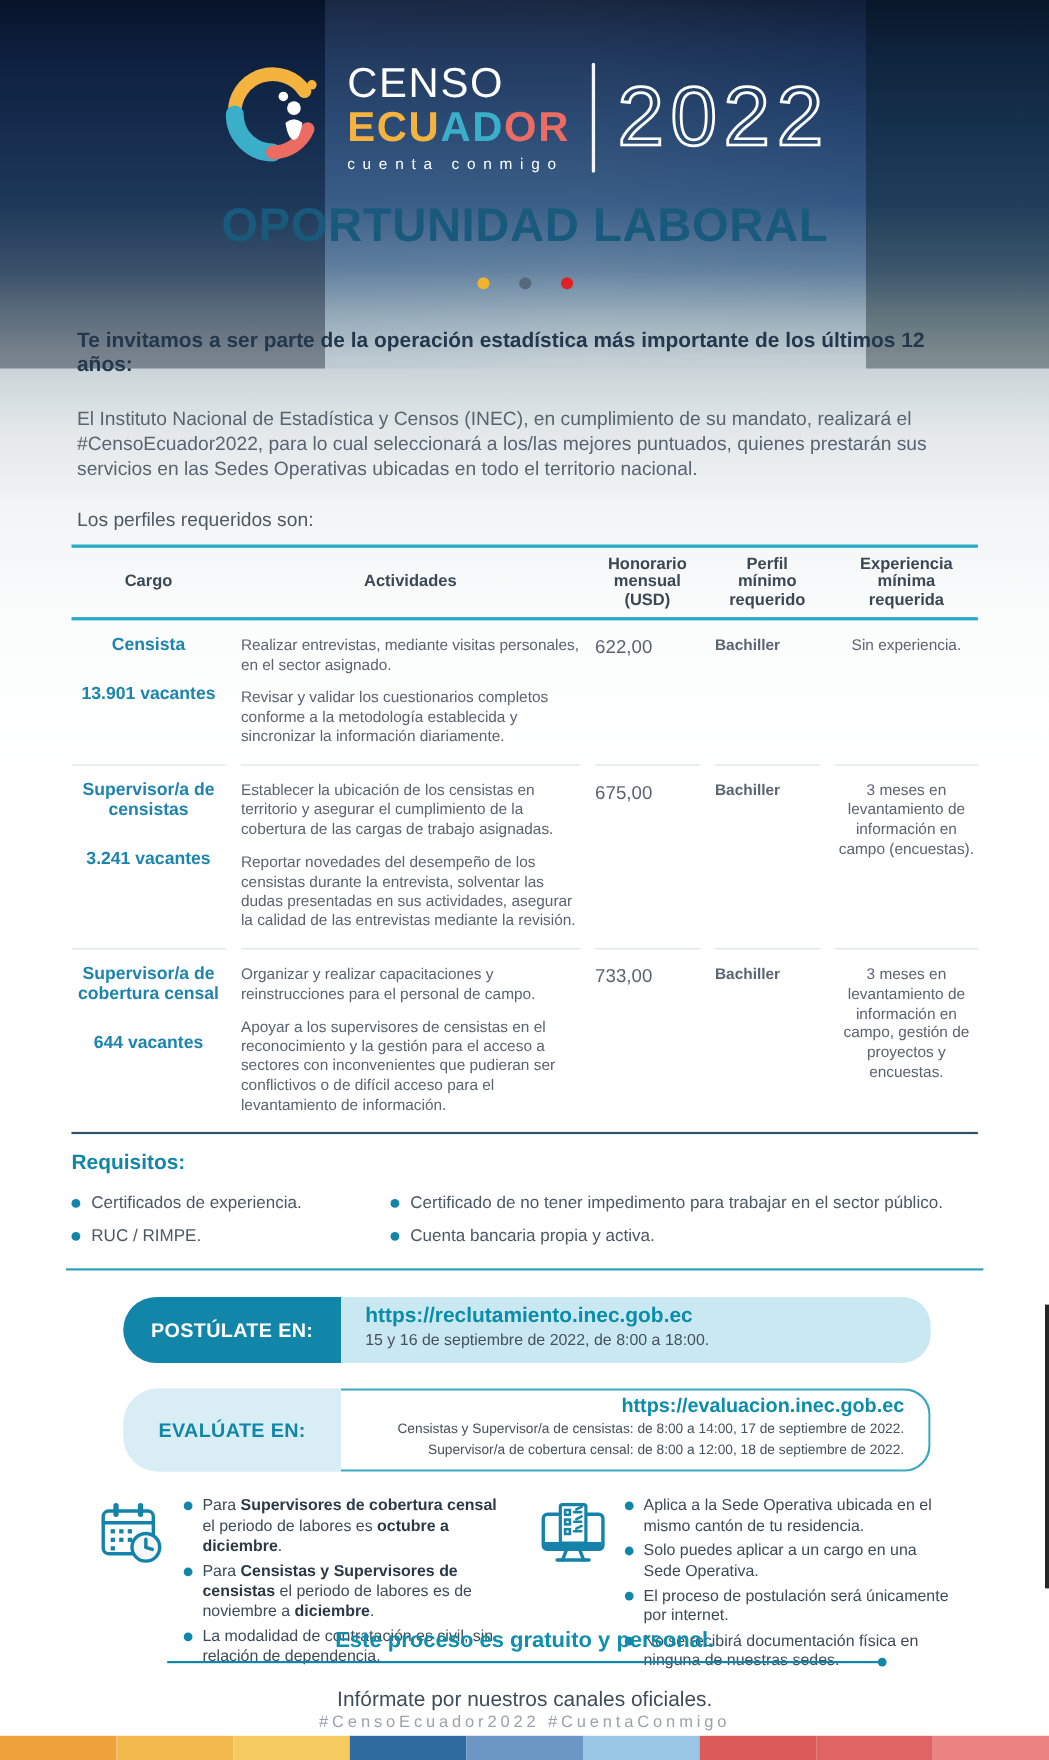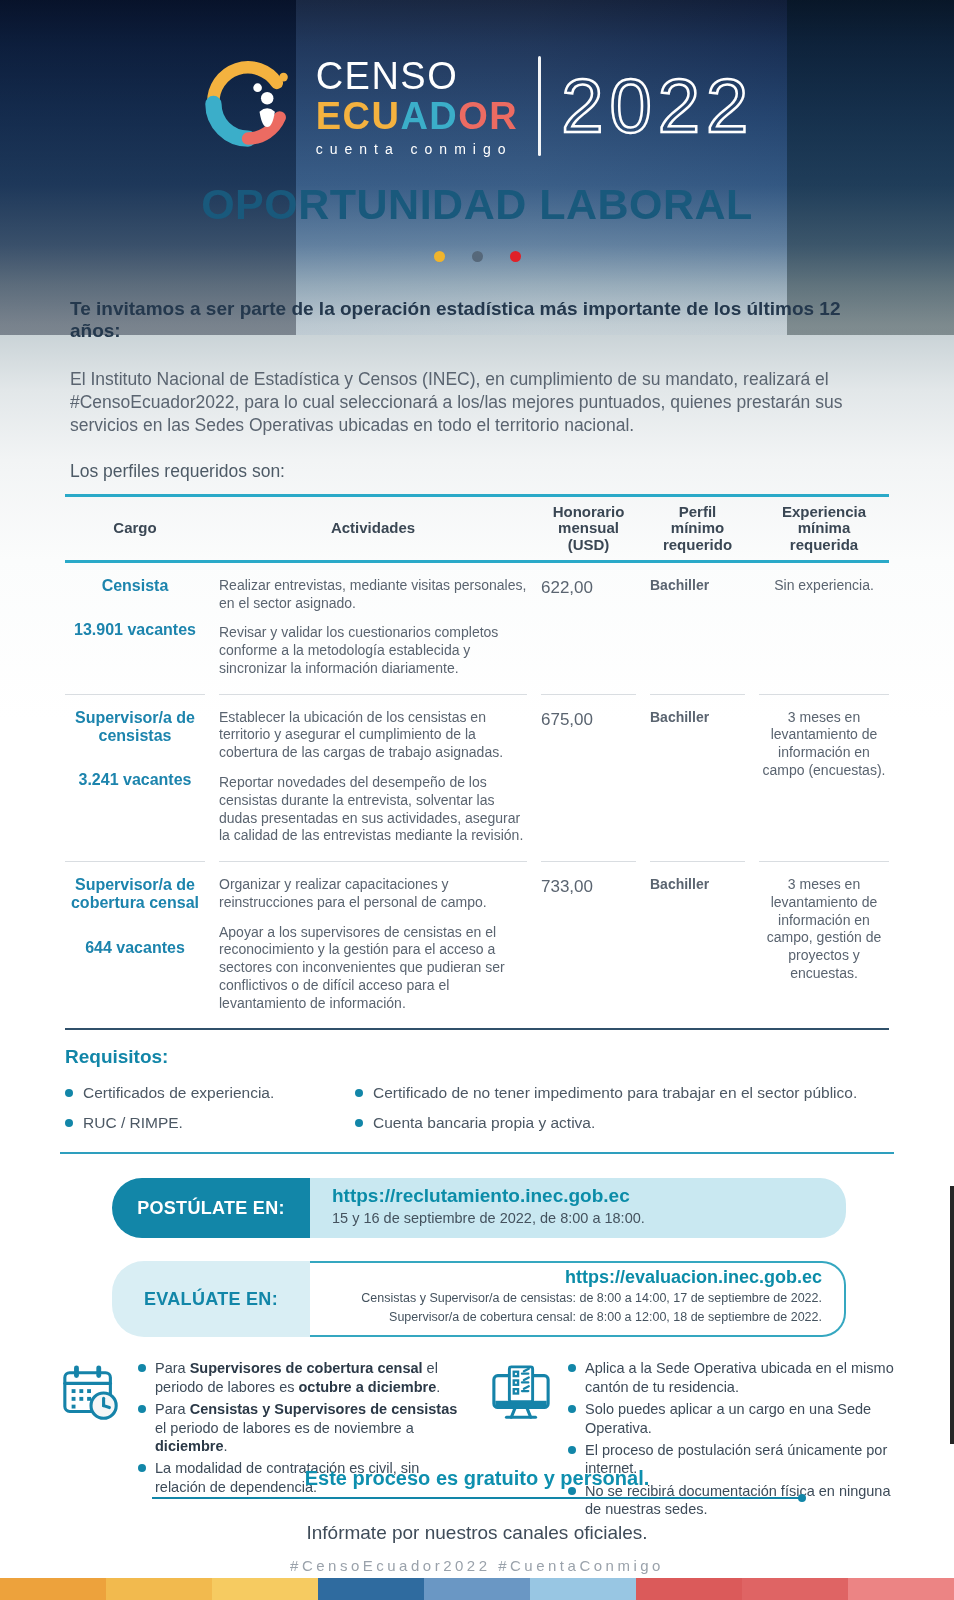--- a/index.html
+++ b/index.html
@@ -68,35 +68,35 @@
   .postulate .apply-label{background:#1286a8;color:#fff;border-radius:30px 0 0 30px;}
   .postulate .apply-body{background:#c9e8f1;border-radius:0 26px 26px 0;}
   .postulate{height:60px;}
   .post-sched{color:#44525e;font-size:14.5px;margin-top:3px;}
   .evaluate{height:76px;margin-top:23px;text-align:right;}
   .evaluate .apply-label{background:#d9eef4;color:#1286a8;border-radius:32px 0 0 32px;}
   .evaluate .apply-body{background:#fff;border:2px solid #35a7c0;border-left:none;
     border-radius:0 24px 24px 0;padding-top:4px;}
   .eval-sched{color:#44525e;font-size:12.5px;line-height:1.3;margin-top:2px;}
   
-  .info{margin:22px 60px 0;display:grid;grid-template-columns:1fr 1fr;column-gap:26px;}
+  .info{margin:22px 89px 0;display:grid;grid-template-columns:1fr 1fr;column-gap:26px;}
   .info-col{display:flex;gap:14px;}
   .info-icon{flex:none;width:64px;padding-top:4px;}
   .info-list{list-style:none;margin:0;padding:0;}
   .info-list li{display:flex;gap:9px;color:#3d4b59;font-size:14.5px;line-height:1.27;
     margin-bottom:4px;}
   .info-list b{color:#2b3947;}
   
   .footer{position:absolute;left:0;right:0;bottom:26px;text-align:center;}
   .free-note{color:#0e8fae;font-weight:700;font-size:20px;}
   .foot-rule{position:relative;width:650px;height:2px;background:#1286a8;margin:7px auto 0;}
   .foot-rule::after{content:"";position:absolute;right:-4px;top:-3px;width:8px;height:8px;
     border-radius:50%;background:#1286a8;}
   .channels{color:#3f4c59;font-size:19px;margin-top:23px;}
-  .hashtags{color:#9aa2ab;font-size:15px;letter-spacing:3.5px;margin-top:13px;}
+  .hashtags{color:#9aa2ab;font-size:15px;letter-spacing:3.5px;margin-top:0;}
   .stripe{position:absolute;left:0;right:0;bottom:0;height:22px;display:flex;}
   .stripe span{flex:1;}
   .scan-edge{position:absolute;right:0;top:1186px;width:22px;height:258px;background:#fff;
     border-right:4px solid #262626;}
 </style>
 </head>
 <body>
 
 <div class="poster">
   <div class="hero-bands"></div>

